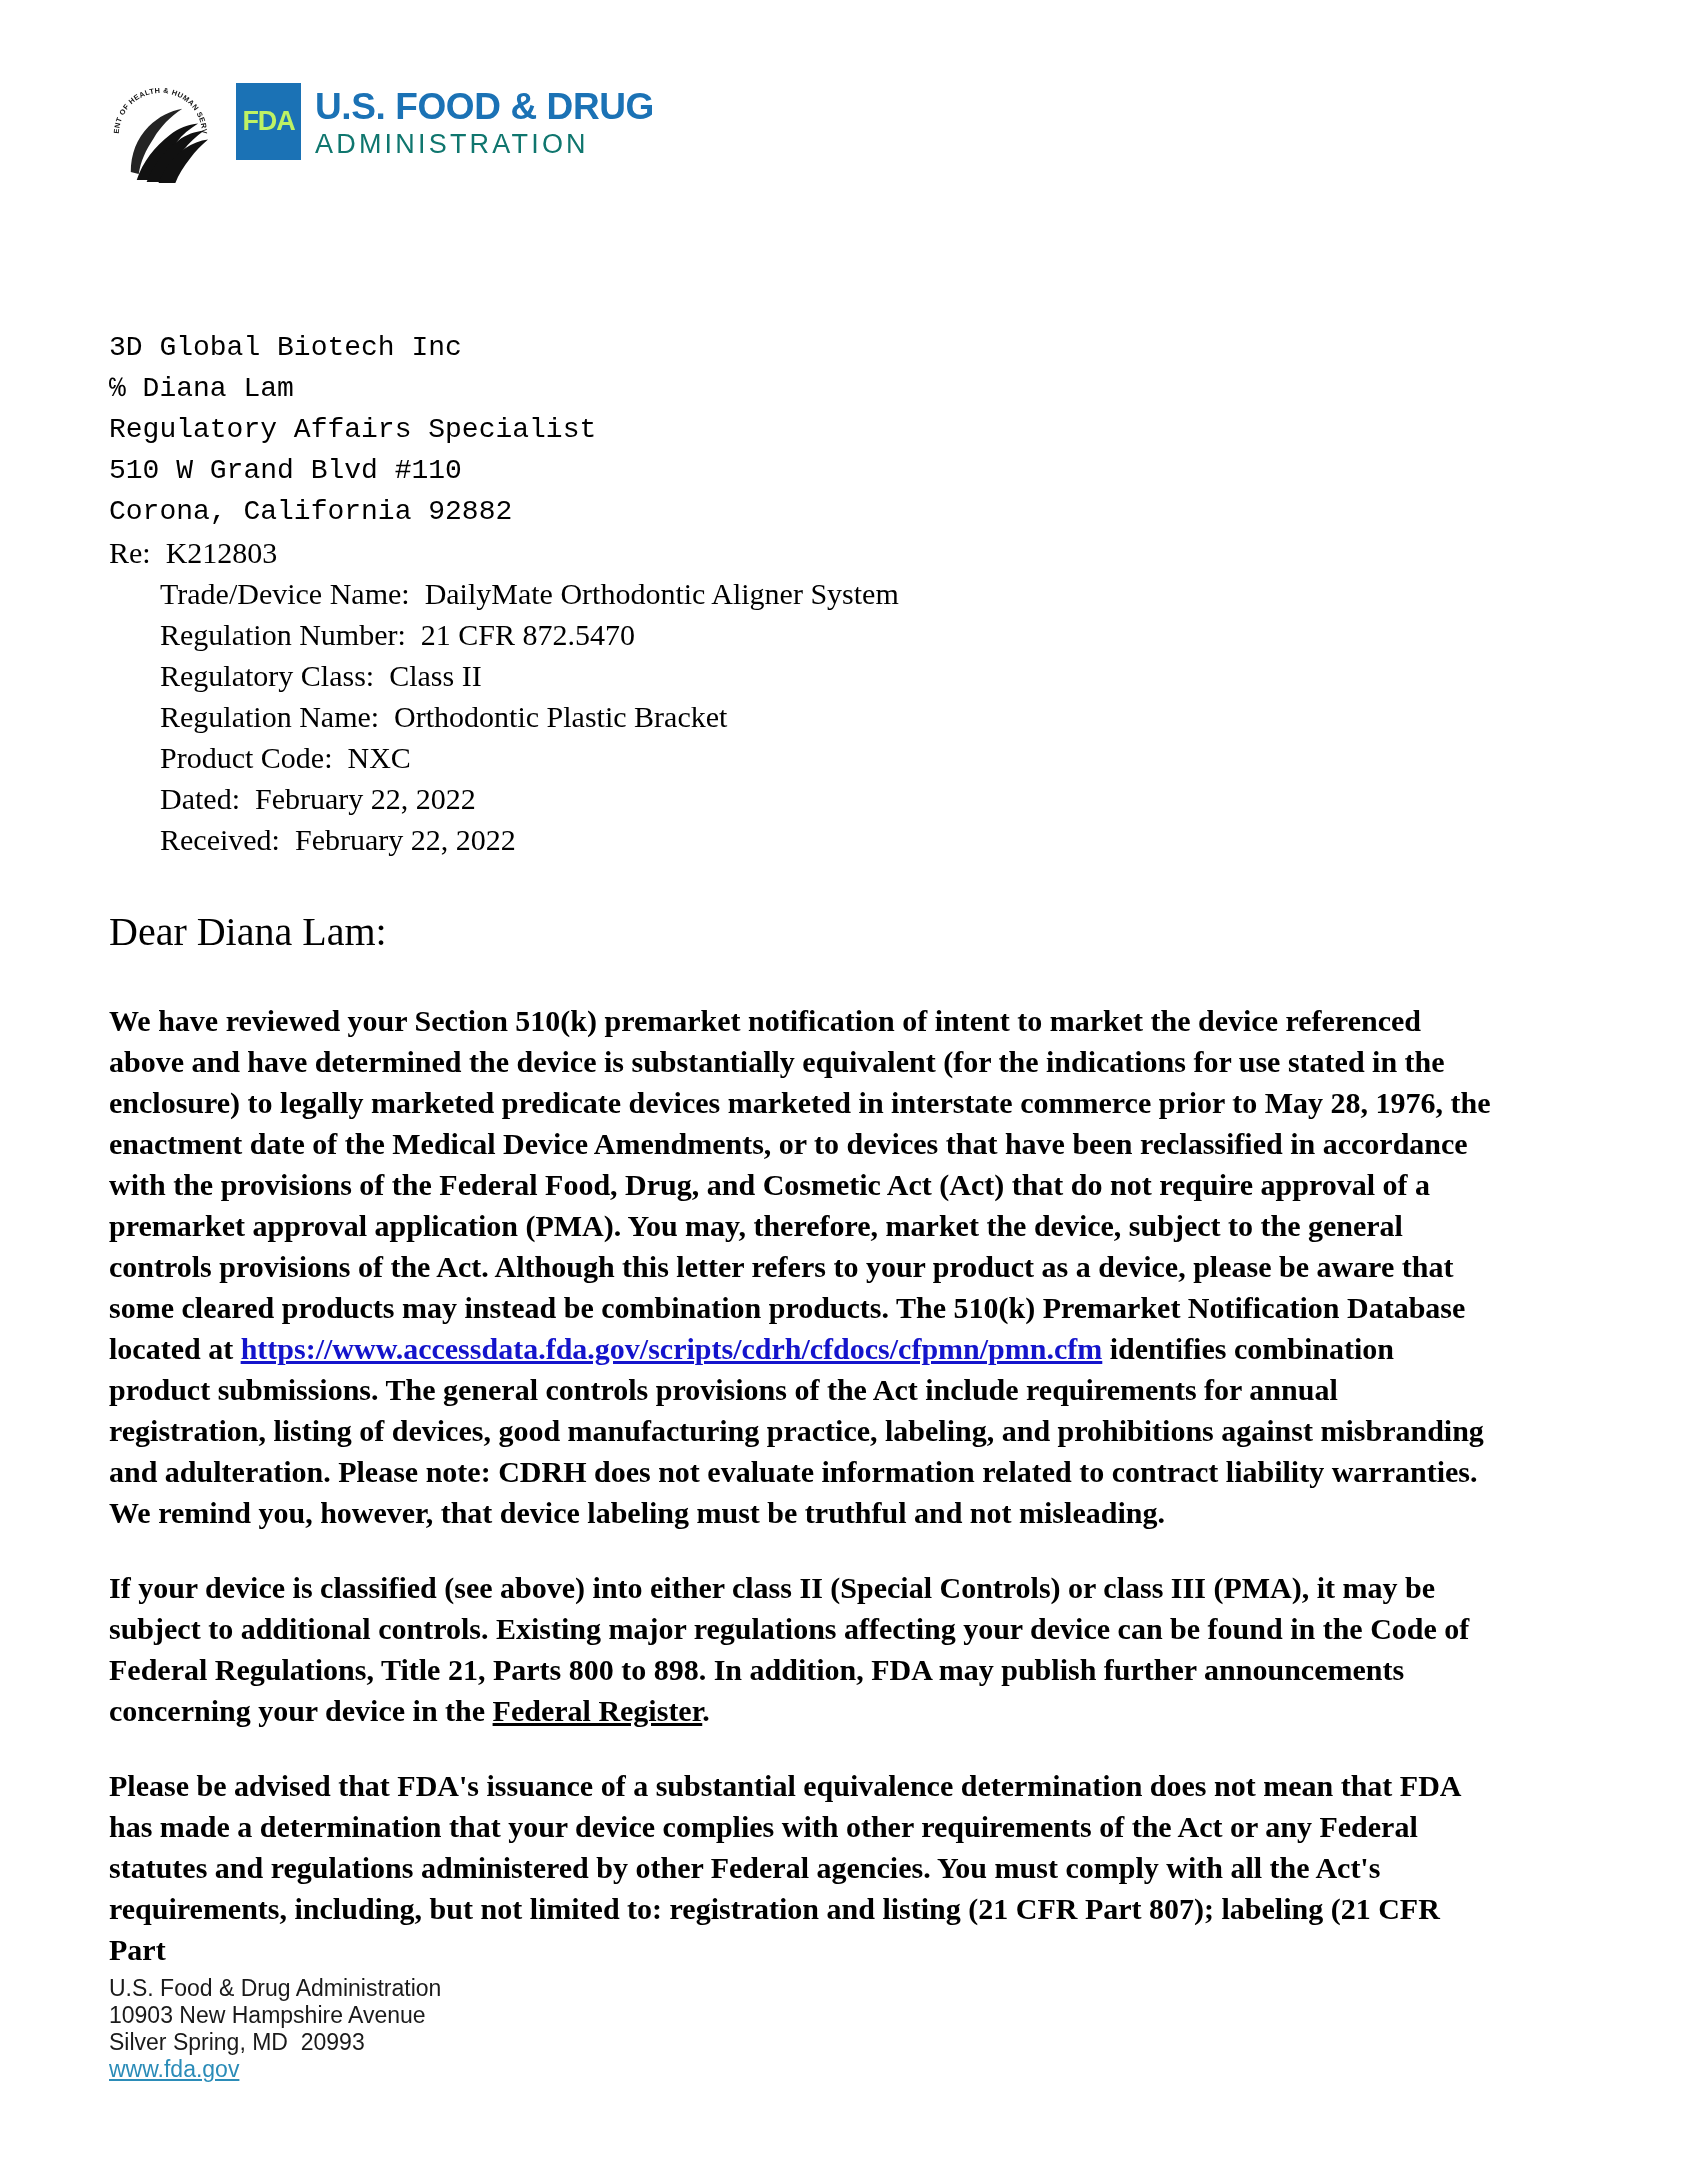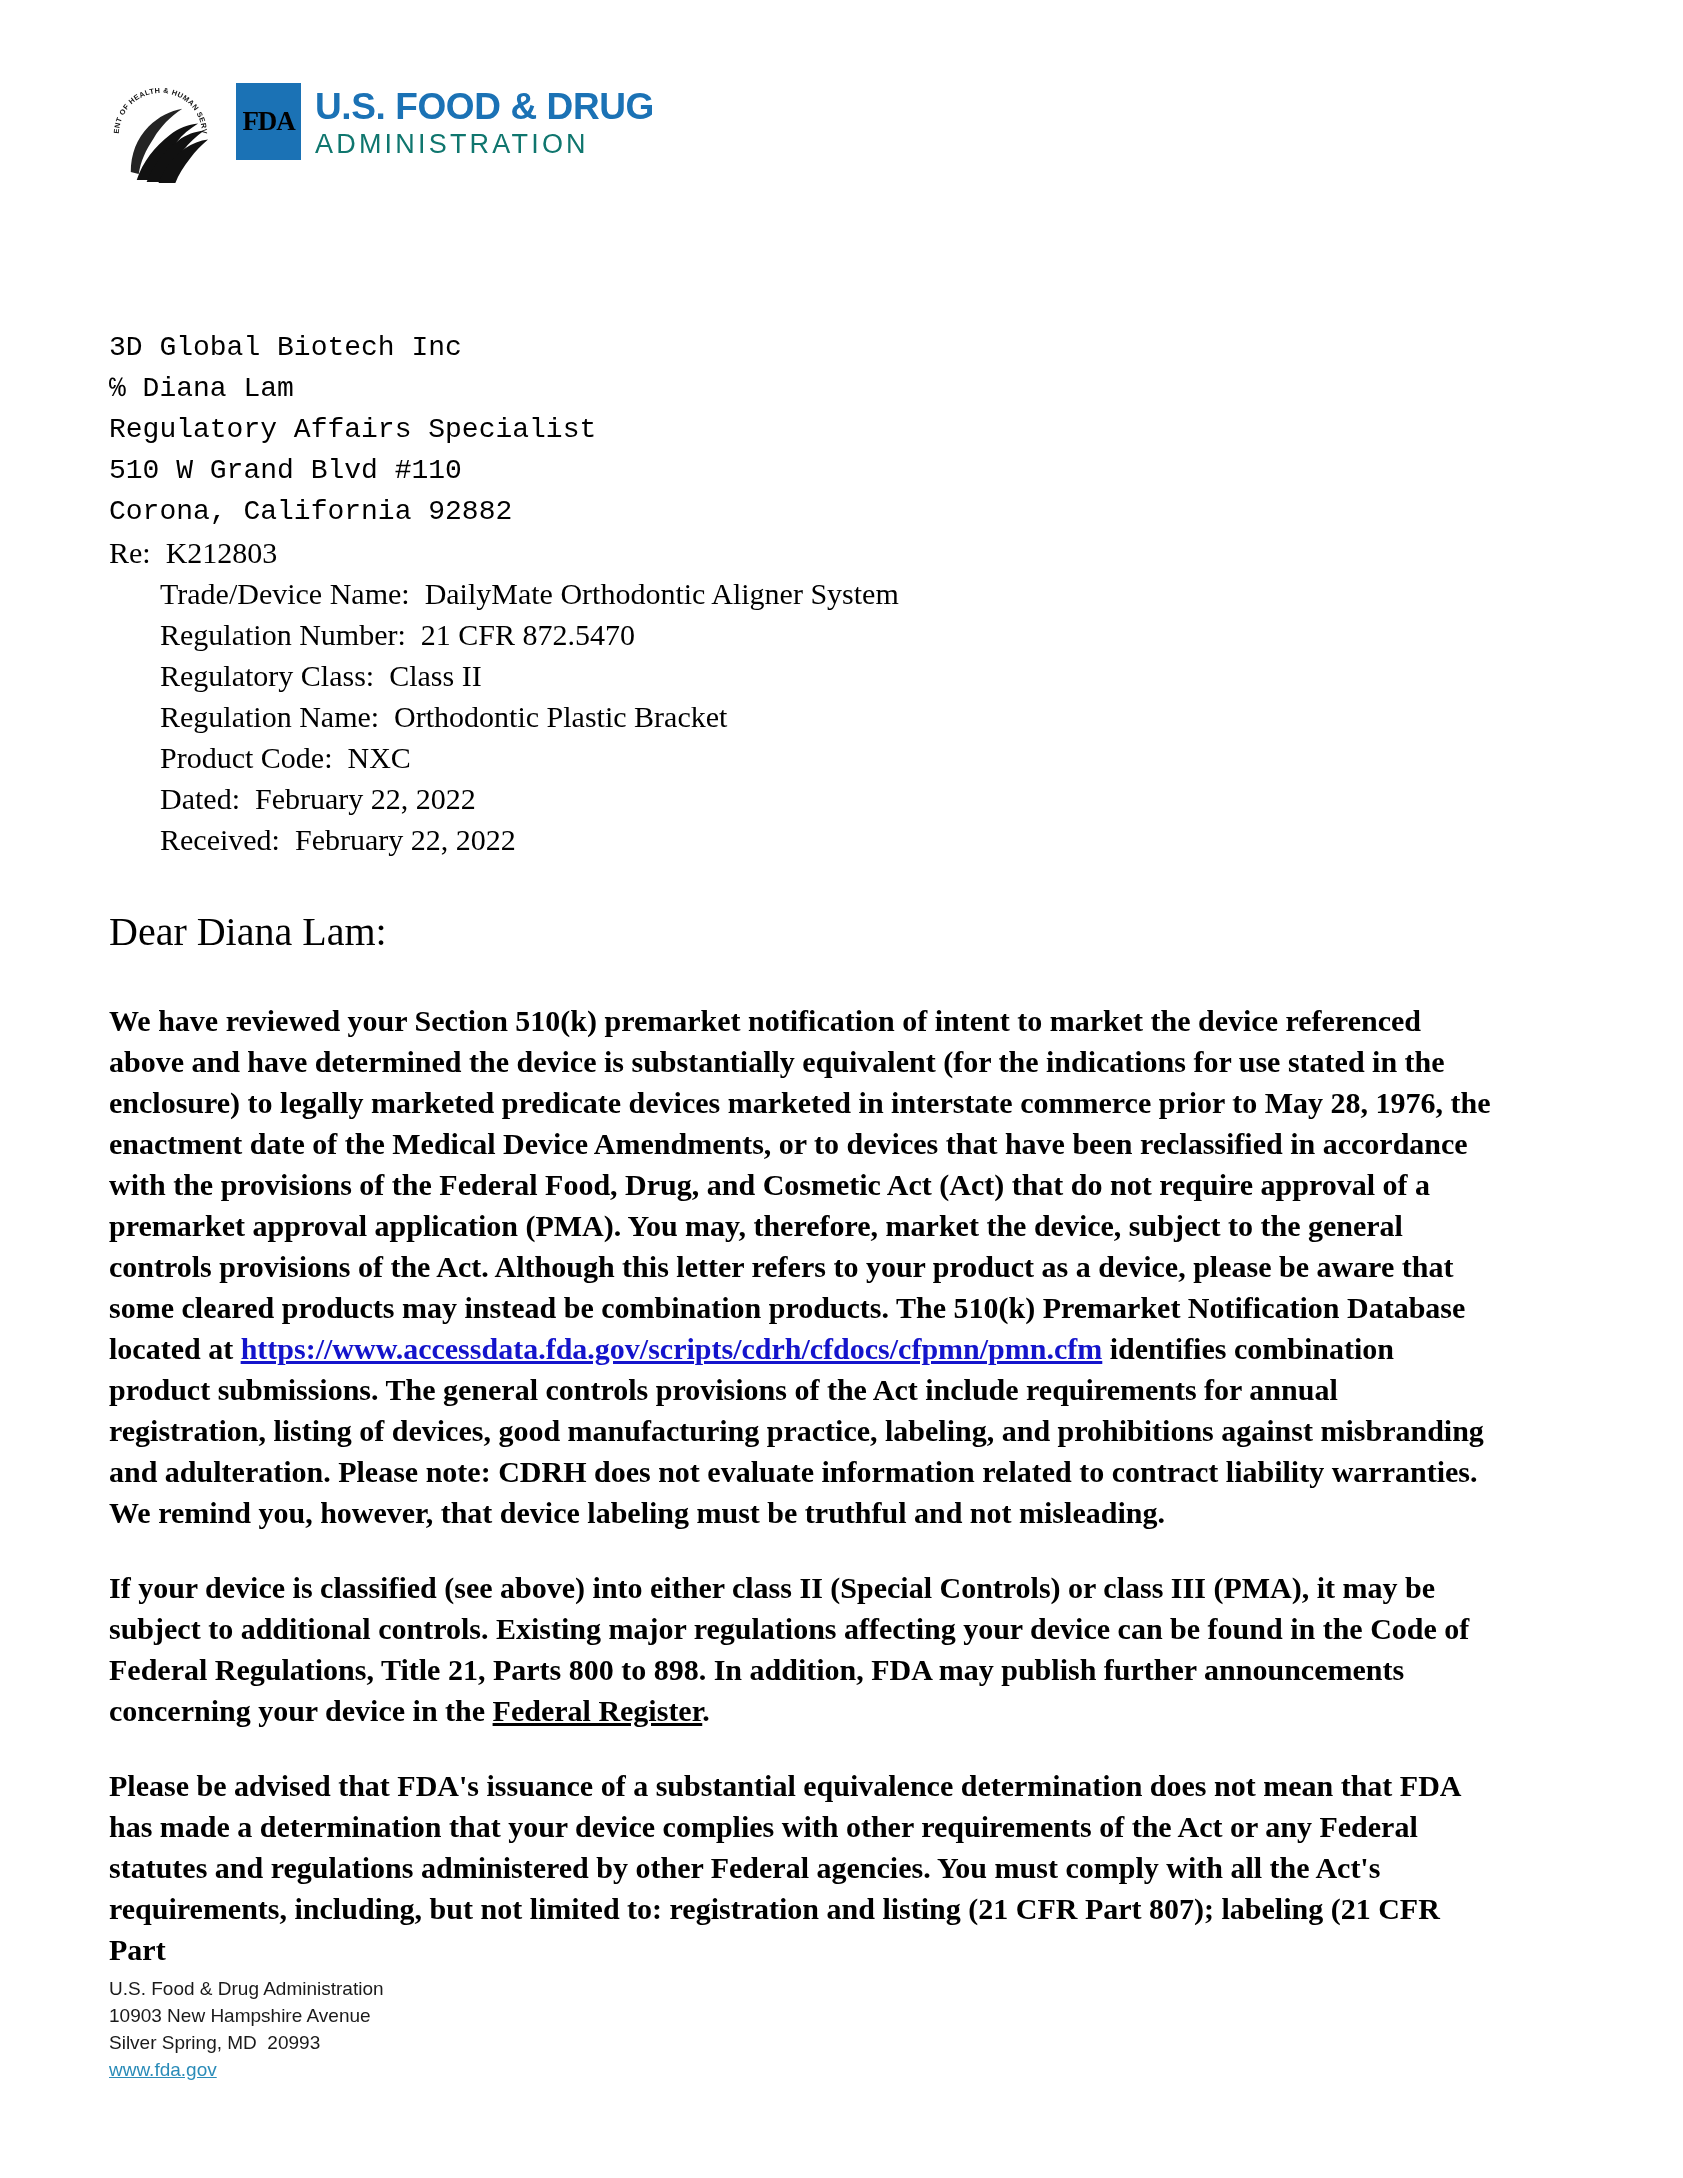--- a/index.html
+++ b/index.html
@@ -52,22 +52,22 @@
   .fda-badge {
     width: 65px;
     height: 77px;
     background: #1B72B5;
     display: flex;
     align-items: center;
     justify-content: center;
     flex: 0 0 auto;
   }
   .fda-badge-text {
-    color: #000000;
-    font-family: Liberation Serif, serif;
+    color: #bef264;
+    font-family: Liberation Sans, sans-serif;
     font-weight: bold;
     font-size: 27px;
     letter-spacing: -1.2px;
   }
   .fda-words {
     display: flex;
     flex-direction: column;
     justify-content: flex-start;
     padding-top: 4px;
   }
@@ -133,21 +133,21 @@
     text-decoration: underline;
   }
   .uline { text-decoration: underline; }
 
   
   .footer {
     position: absolute;
     left: 109px;
     top: 1975px;
     font-family: "Liberation Sans", "DejaVu Sans", sans-serif;
-    font-size: 19px;
+    font-size: 23px;
     line-height: 27px;
     color: #1a1a1a;
   }
   .footer-line { white-space: pre; }
   .footer a {
     color: #2B8CB8;
     text-decoration: underline;
   }
 </style>
 </head>

